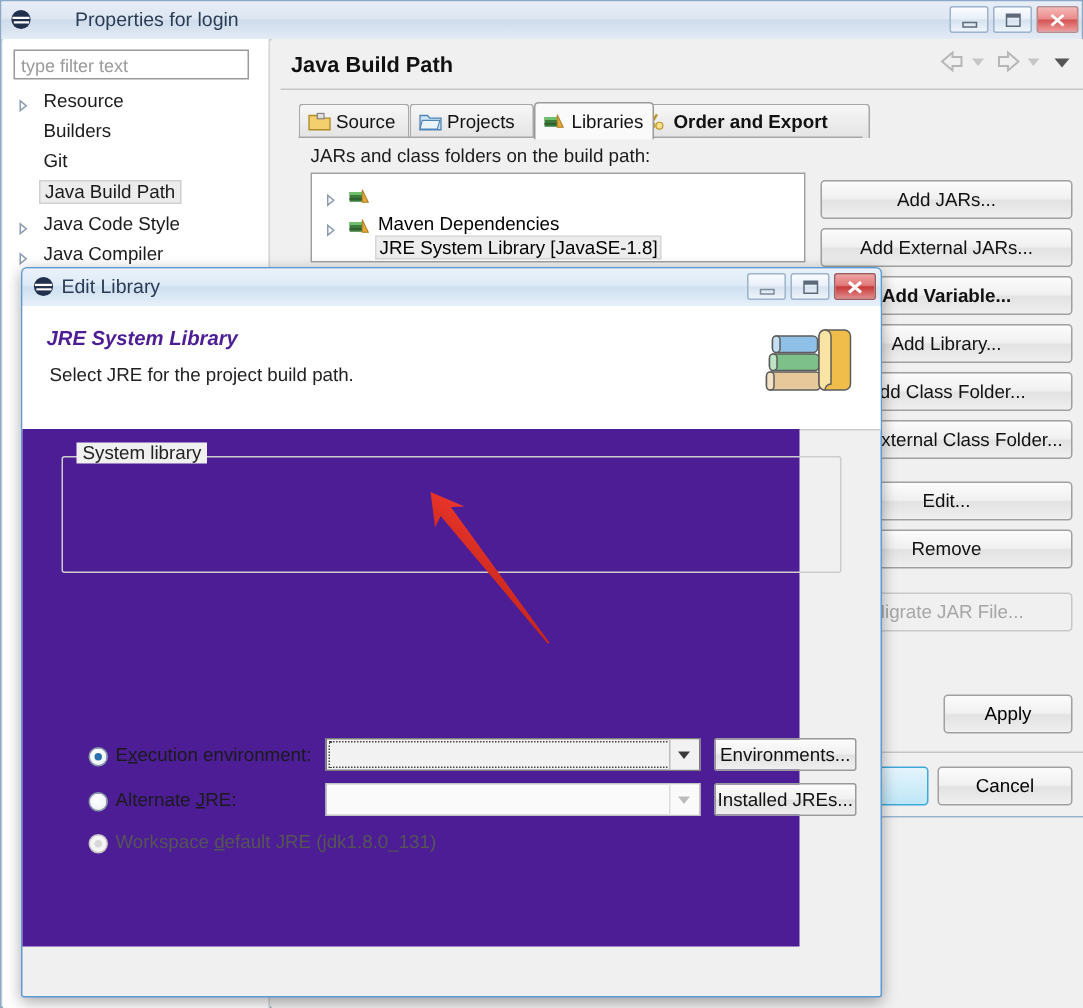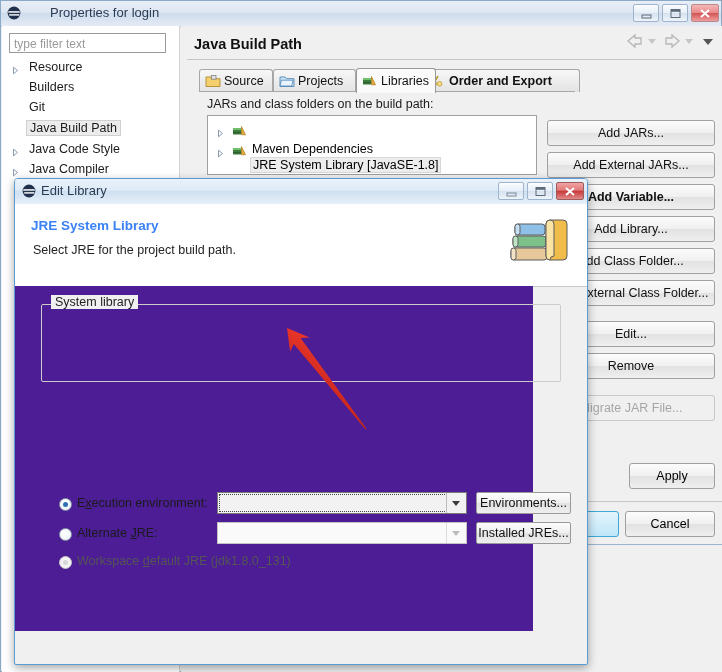--- a/index.html
+++ b/index.html
@@ -128,21 +128,21 @@
   #dlg-title-icon{position:absolute;left:7px;top:5px;width:14px;height:14px;}
   #dlg-title-text{position:absolute;left:26px;top:4px;font-size:13px;color:#2a3b55;}
   #dlg-min{position:absolute;left:483px;top:3px;}
   #dlg-max{position:absolute;left:512px;top:3px;}
   #dlg-close{position:absolute;left:541px;top:3px;width:28px;height:18px;
     border:1px solid #a05b5b;border-radius:2px;box-sizing:border-box;
     background:linear-gradient(to bottom,#f0a3a3 0%,#e07878 45%,#c93a3a 52%,#e08b8b 100%);}
 
   #dlg-header{position:absolute;left:0;top:25px;width:572px;height:82px;background:#ffffff;
     border-bottom:1px solid #c9c9c9;}
-  #dlg-h1{position:absolute;left:16px;top:14px;font-size:13.5px;font-weight:bold;color:#3b82f6;}
+  #dlg-h1{position:absolute;left:16px;top:14px;font-size:13.5px;font-weight:bold;color:#4c1d95;font-style:italic;}
   #dlg-h2{position:absolute;left:18px;top:39px;font-size:12.5px;color:#222;}
   #dlg-books{position:absolute;left:492px;top:10px;width:64px;height:58px;}
 
   #dlg-body{position:absolute;left:0;top:107px;width:518px;height:345px;background:#4c1d95;}
   #grp{position:absolute;left:26px;top:18px;width:520px;height:78px;
      border:1px solid #cdcdcd;border-radius:2px;box-sizing:border-box;}
   #grp-legend{position:absolute;left:36px;top:9px;background:#f0f0f0;padding:0 4px;font-size:12.5px;color:#222;}
 
   .radio{position:absolute;width:13px;height:13px;border-radius:50%;
      border:1px solid #8b9aa8;box-sizing:border-box;

